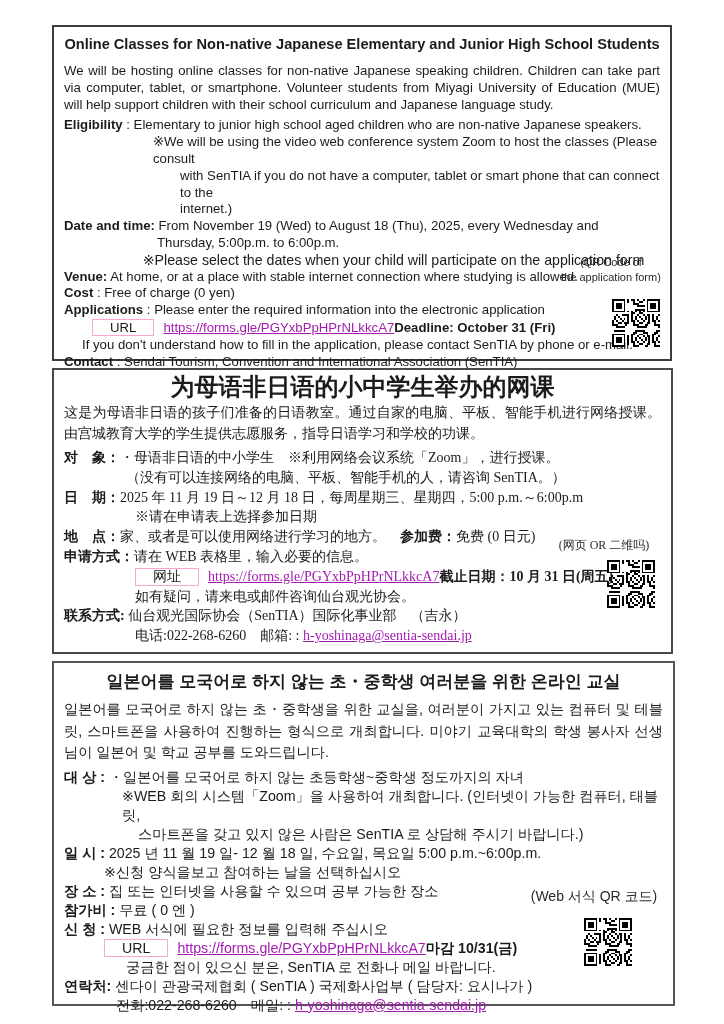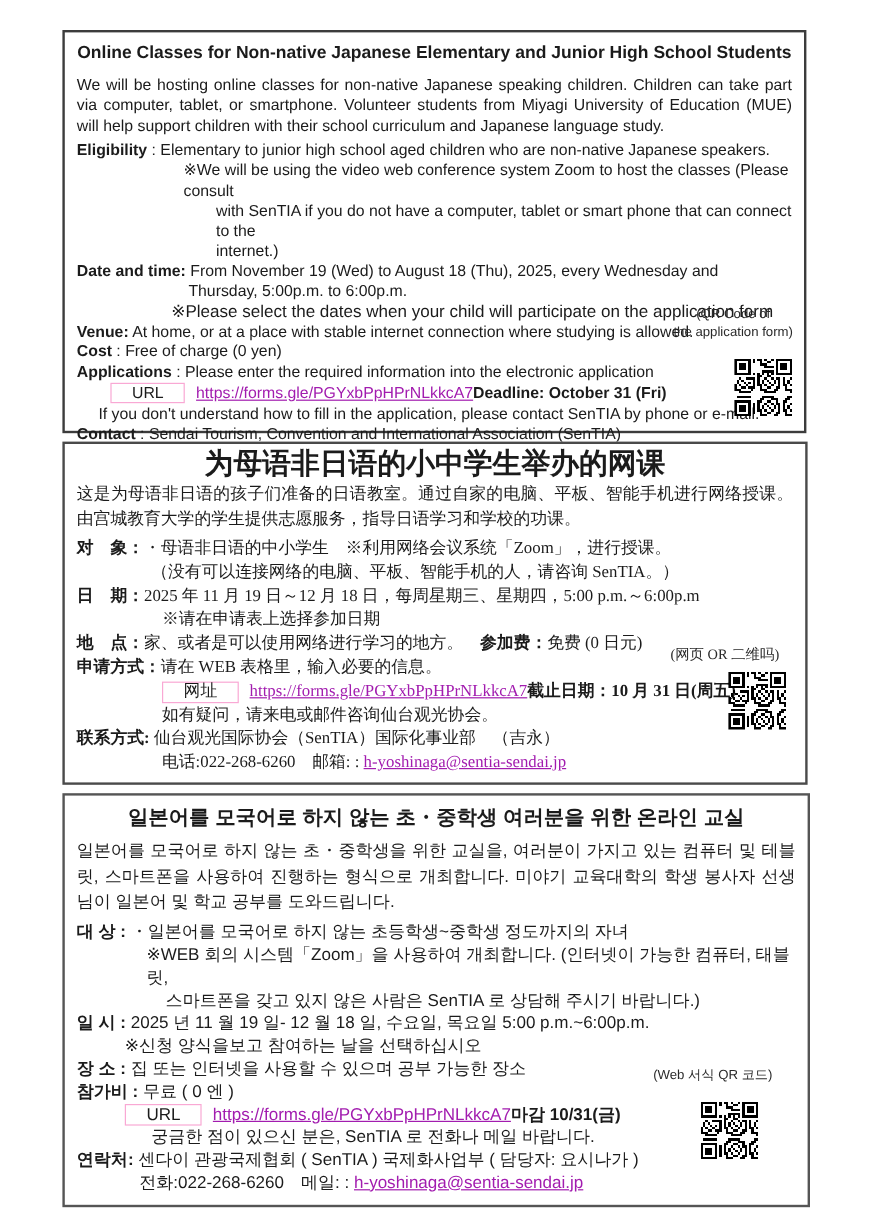--- a/index.html
+++ b/index.html
@@ -48,21 +48,21 @@
   .k-ind3{padding-left:40px;}
   .k-ind4{padding-left:62px;}
   .k-ind5{padding-left:52px;}
   
   .qr{position:absolute;width:48px;height:48px;}
   .qr-caption{position:absolute;text-align:center;color:#2a2a2a;}
   #qr-cap-en{top:228px;right:2px;width:114px;font-size:11px;line-height:14.5px;font-family:"Liberation Sans",sans-serif;}
   #qr-en{top:272px;right:10px;}
   #qr-cap-zh{top:168px;right:2px;width:130px;font-size:12px;line-height:14px;}
   #qr-zh{top:190px;right:16px;}
-  #qr-cap-ko{top:226px;right:14px;width:130px;font-size:11px;line-height:15px;}
+  #qr-cap-ko{top:226px;right:14px;width:130px;font-size:14px;line-height:15px;}
   #qr-ko{top:255px;right:41px;}
 </style>
 </head>
 <body>
 
 <section class="box" id="box-en">
   <div class="title">Online Classes for Non-native Japanese Elementary and Junior High School Students</div>
   <div class="para">We will be hosting online classes for non-native Japanese speaking children. Children can take part via computer, tablet, or smartphone. Volunteer students from Miyagi University of Education (MUE) will help support children with their school curriculum and Japanese language study.</div>
   <div class="rows">
     <div class="row"><span class="lab">Eligibility</span><span> : Elementary to junior high school aged children who are non-native Japanese speakers.</span></div>
@@ -497,20 +497,21 @@
   <div class="title">일본어를 모국어로 하지 않는 초・중학생 여러분을 위한 온라인 교실</div>
   <div class="para">일본어를 모국어로 하지 않는 초・중학생을 위한 교실을, 여러분이 가지고 있는 컴퓨터 및 테블릿, 스마트폰을 사용하여 진행하는 형식으로 개최합니다. 미야기 교육대학의 학생 봉사자 선생님이 일본어 및 학교 공부를 도와드립니다.</div>
   <div class="rows">
     <div class="row"><span class="lab">대 상 :</span><span> ・일본어를 모국어로 하지 않는 초등학생~중학생 정도까지의 자녀</span></div>
     <div class="row k-ind1">※WEB 회의 시스템「Zoom」을 사용하여 개최합니다. (인터넷이 가능한 컴퓨터, 태블릿,</div>
     <div class="row k-ind2">스마트폰을 갖고 있지 않은 사람은 SenTIA 로 상담해 주시기 바랍니다.)</div>
     <div class="row"><span class="lab">일 시 :</span><span> 2025 년 11 월 19 일- 12 월 18 일, 수요일, 목요일 5:00 p.m.~6:00p.m.</span></div>
     <div class="row k-ind3">※신청 양식을보고 참여하는 날을 선택하십시오</div>
     <div class="row"><span class="lab">장 소 :</span><span> 집 또는 인터넷을 사용할 수 있으며 공부 가능한 장소</span></div>
     <div class="row"><span class="lab">참가비 :</span><span> 무료 ( 0 엔 )</span></div>
+    <div class="row"><span class="lab">신 청 :</span><span> WEB 서식에 필요한 정보를 입력해 주십시오</span></div>
     <div class="row k-ind3"><span class="urlbox">URL</span><a class="link">https://forms.gle/PGYxbPpHPrNLkkcA7</a><span class="dl">마감 10/31(금)</span></div>
     <div class="row k-ind4">궁금한 점이 있으신 분은, SenTIA 로 전화나 메일 바랍니다.</div>
     <div class="row"><span class="lab">연락처:</span><span> 센다이 관광국제협회 ( SenTIA ) 국제화사업부 ( 담당자: 요시나가 )</span></div>
     <div class="row k-ind5"><span>전화:022-268-6260　메일: : </span><a class="link">h-yoshinaga@sentia-sendai.jp</a></div>
   </div>
   <div class="qr-caption" id="qr-cap-ko">(Web 서식 QR 코드)</div>
   <div class="qr" id="qr-ko"><svg xmlns="http://www.w3.org/2000/svg" viewBox="0 0 25 25" width="100%" height="100%" shape-rendering="crispEdges">
         <rect x="0" y="11" width="1" height="1" fill="#000"></rect>
         <rect x="0" y="12" width="1" height="1" fill="#000"></rect>
         <rect x="0" y="13" width="1" height="1" fill="#000"></rect>

